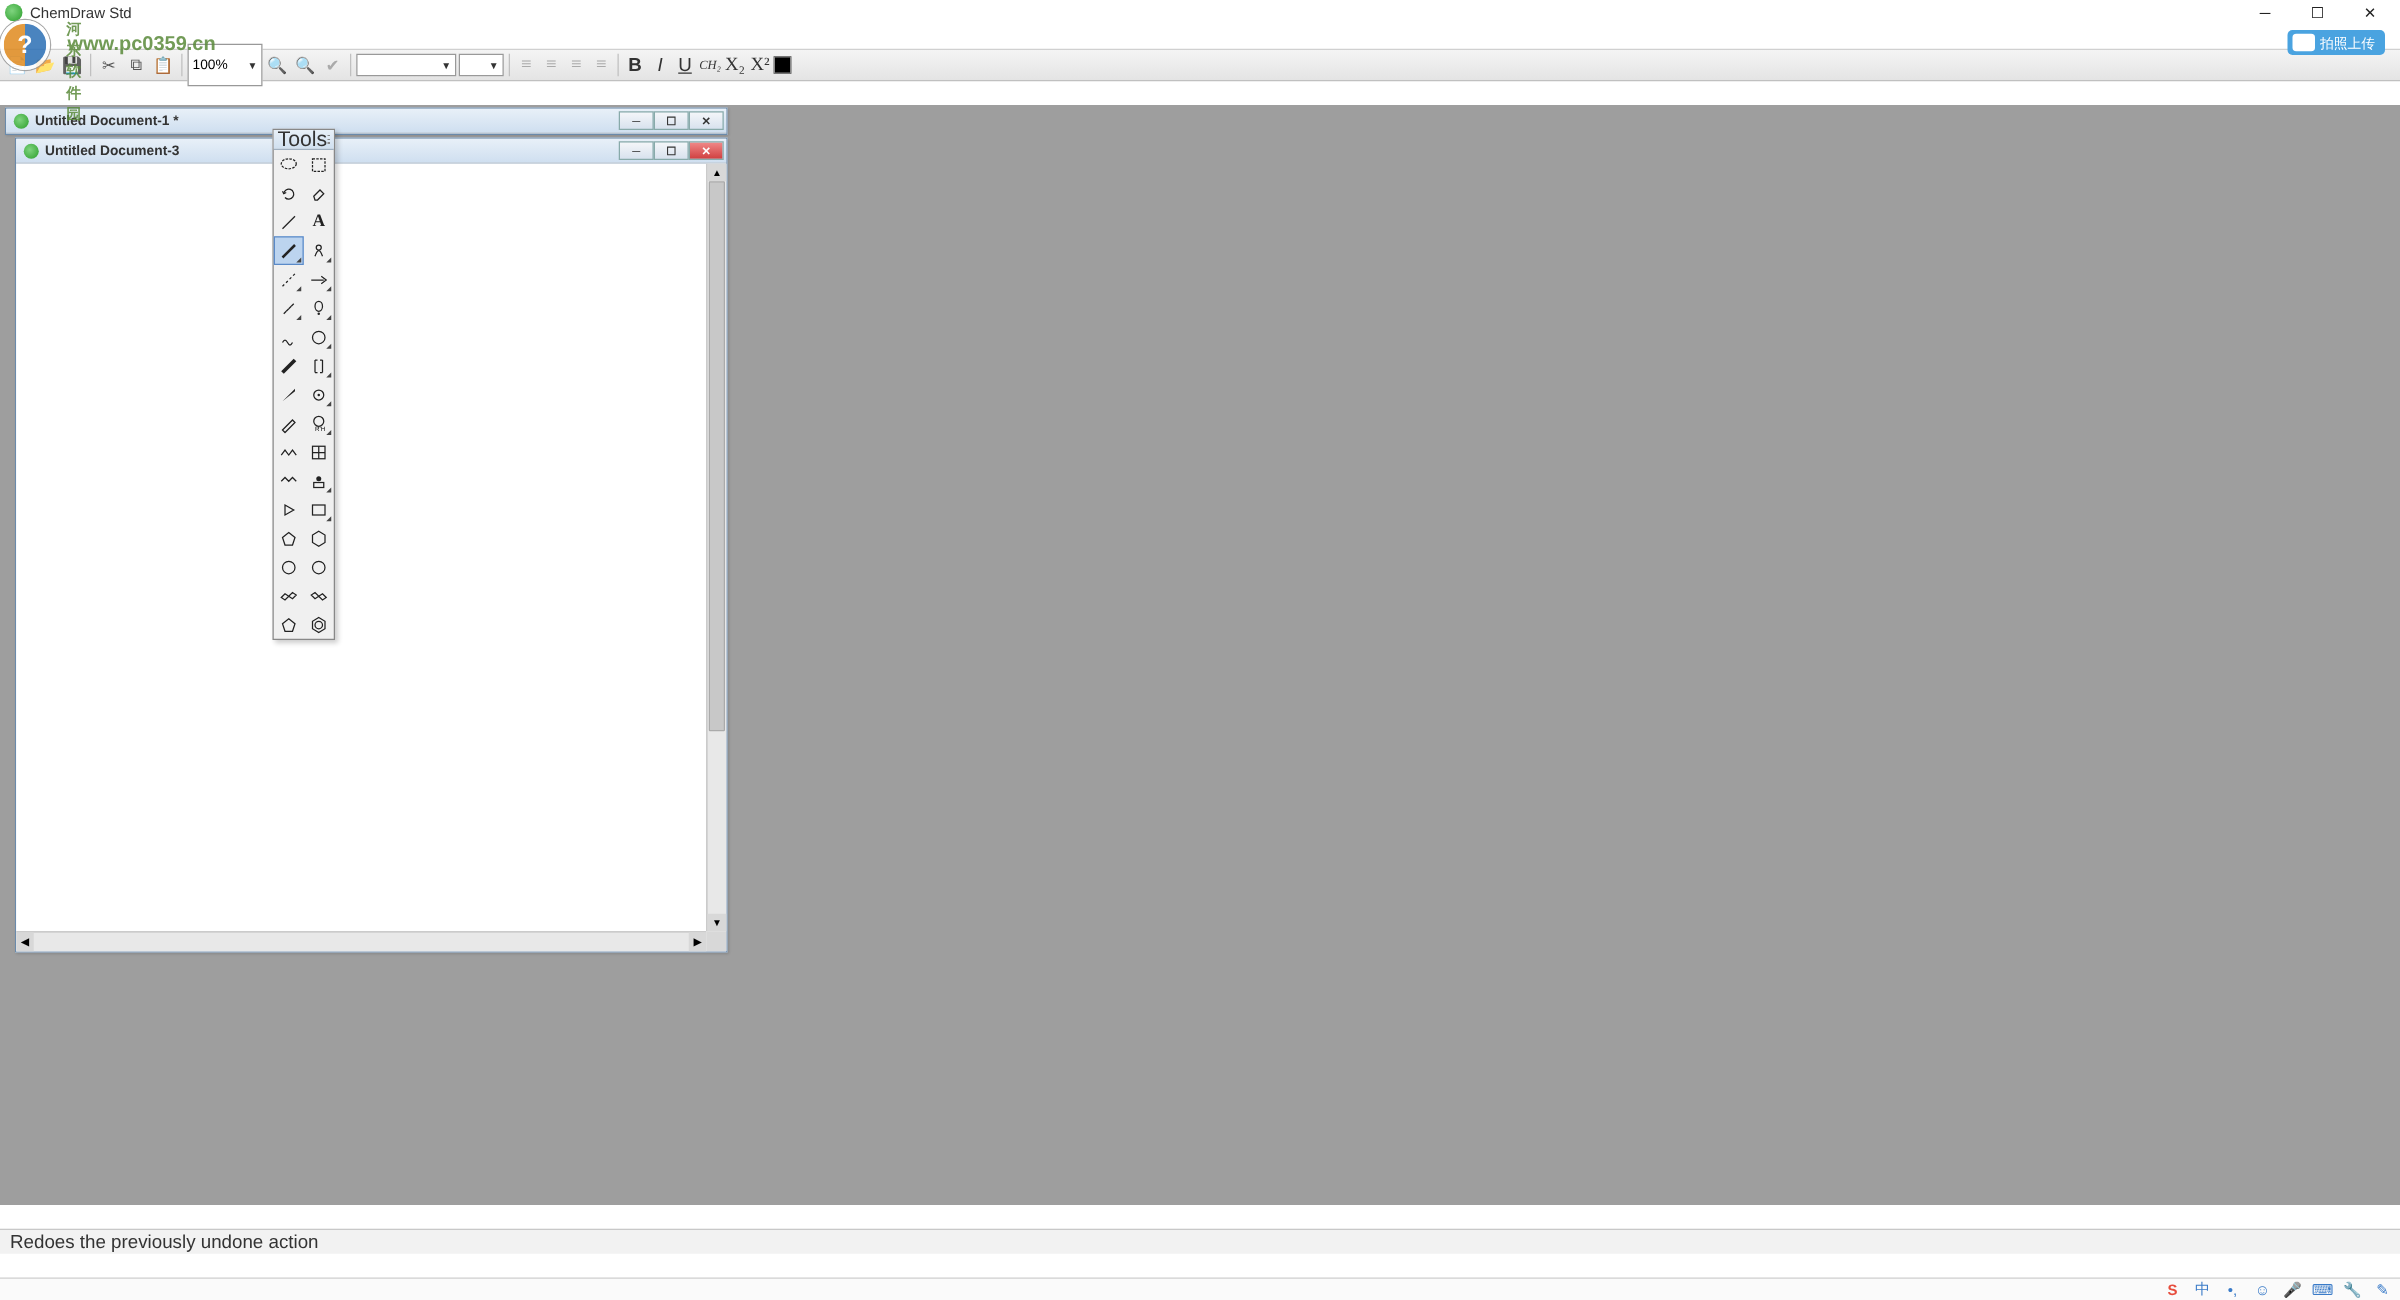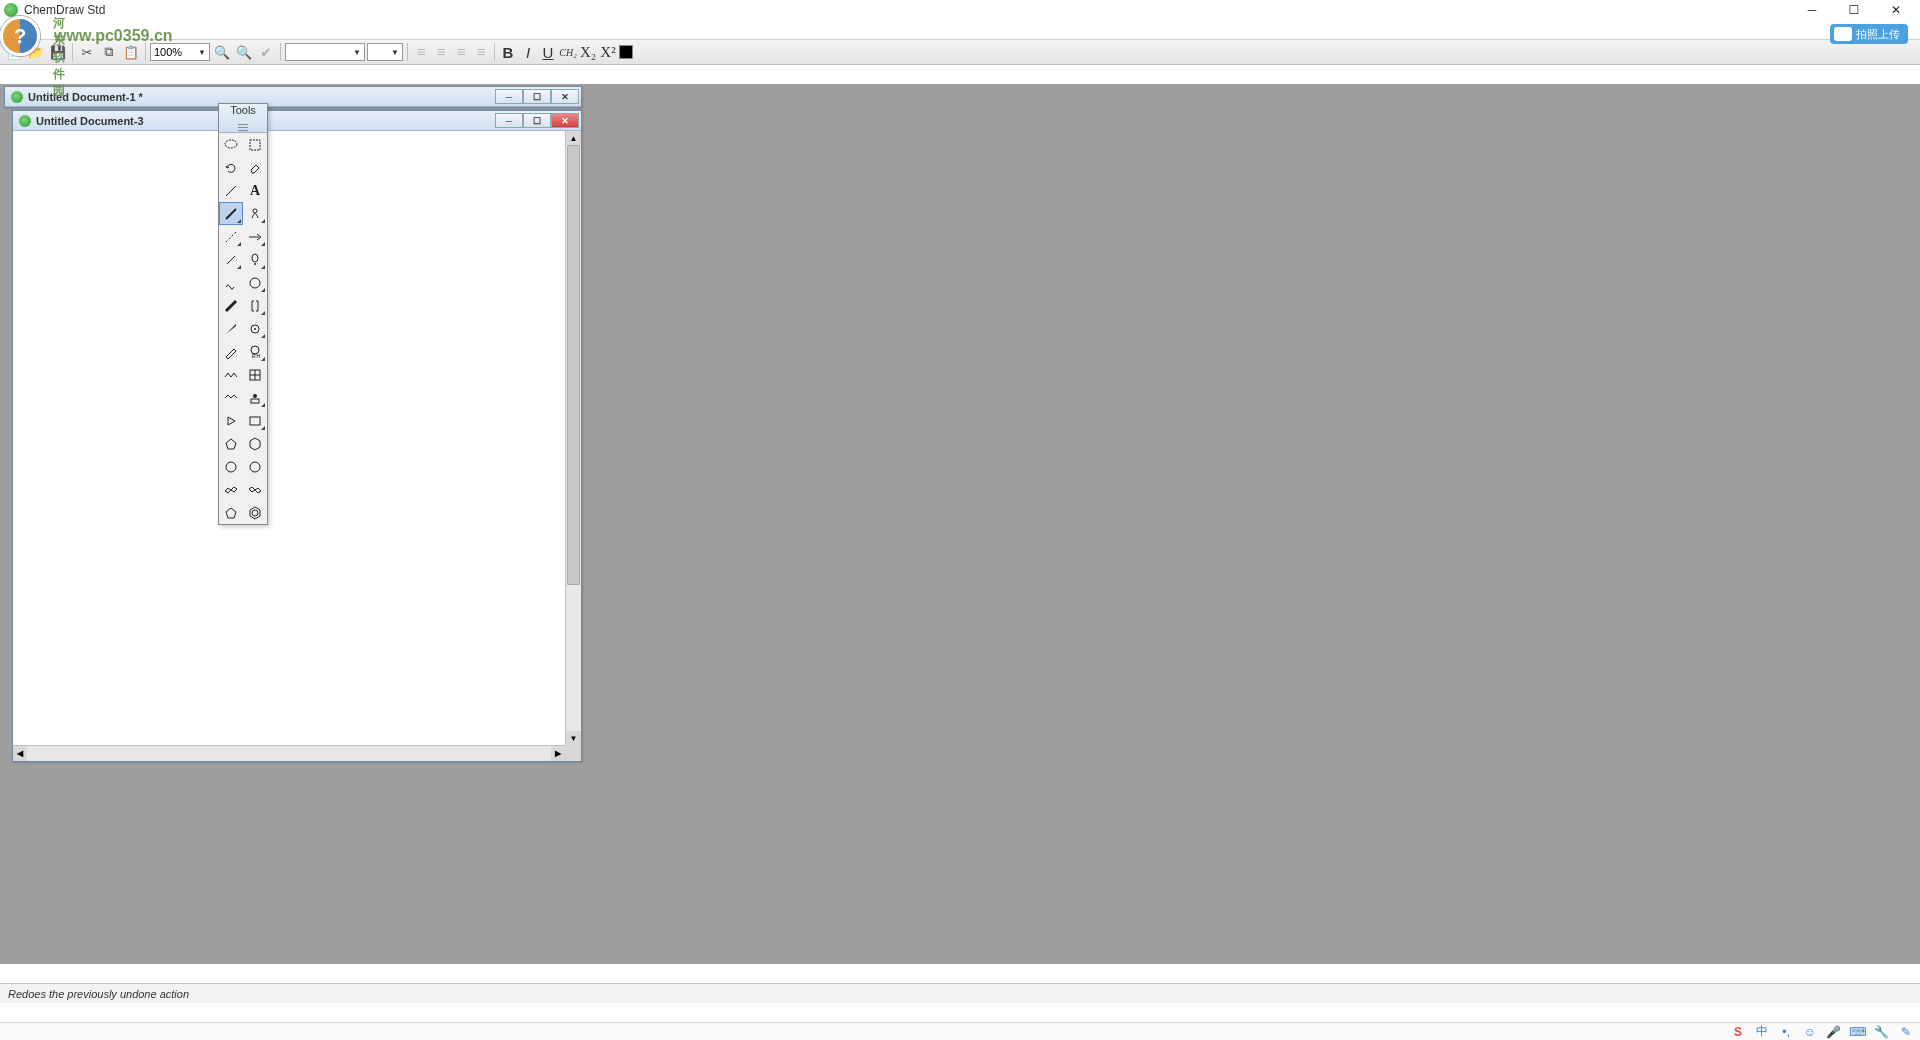--- a/index.html
+++ b/index.html
@@ -25,21 +25,21 @@
 .wm-title { position: absolute; left: 50px; top: -4px; font-size: 12px; color: #5a8a3a; font-weight: bold; }
 
 
 .upload-btn { position: absolute; right: 12px; top: 24px; height: 20px; background: #4aa3e0; border-radius: 4px; display: flex; align-items: center; padding: 0 8px 0 4px; gap: 4px; color: #fff; font-size: 11px; }
 .upload-icon { width: 18px; height: 14px; background: #fff; border-radius: 3px; position: relative; }
 
 
 .toolbar { height: 26px; background: linear-gradient(#f4f4f4, #e4e4e4); border-top: 1px solid #d0d0d0; border-bottom: 1px solid #c0c0c0; display: flex; align-items: center; padding: 0 4px; gap: 2px; }
 .tb-icon { width: 20px; height: 20px; display: flex; align-items: center; justify-content: center; font-size: 13px; color: #555; }
 .tb-sep { width: 1px; height: 18px; background: #c0c0c0; margin: 0 2px; }
-.zoom-box { width: 60px; height: 18px; background: #fff; border: 1px solid #999; font-size: 11px; padding: 4px 3px; display: flex; align-items: center; justify-content: space-between; }
+.zoom-box { width: 60px; height: 34px; background: #fff; border: 1px solid #999; font-size: 11px; padding: 4px 3px; display: flex; align-items: center; justify-content: space-between; }
 .zoom-arrow { font-size: 8px; color: #333; }
 .combo { height: 18px; background: #fff; border: 1px solid #999; font-size: 11px; padding: 0 3px; display: flex; align-items: center; justify-content: flex-end; }
 .combo.w1 { width: 80px; } .combo.w2 { width: 36px; }
 .fmt-btn { width: 18px; height: 18px; display: flex; align-items: center; justify-content: center; font-family: "Times New Roman", serif; font-size: 15px; color: #333; }
 .fmt-btn.small { font-size: 10px; font-style: italic; }
 .color-swatch { width: 14px; height: 14px; background: #000; border: 1px solid #888; }
 
 
 .workspace { position: relative; flex: 1; background: #9e9e9e; height: calc(100% - 20px - 22px - 26px - 20px - 18px); }
 
@@ -58,30 +58,30 @@
 .doc-scroll-v .thumb { position: absolute; left: 1px; right: 1px; top: 14px; height: 440px; background: #c8c8c8; border: 1px solid #aaa; border-radius: 1px; }
 .doc-scroll-v .arrow { position: absolute; left: 0; right: 0; height: 14px; background: #d8d8d8; display: flex; align-items: center; justify-content: center; font-size: 8px; }
 .doc-scroll-v .up { top: 0; } .doc-scroll-v .down { bottom: 0; }
 .doc-scroll-h { position: absolute; left: 0; right: 16px; bottom: 0; height: 16px; background: #e8e8e8; border-top: 1px solid #c0c0c0; }
 .doc-scroll-h .arrow { position: absolute; top: 0; bottom: 0; width: 14px; background: #d8d8d8; display: flex; align-items: center; justify-content: center; font-size: 8px; }
 .doc-scroll-h .left { left: 0; } .doc-scroll-h .right { right: 0; }
 .doc-corner { position: absolute; right: 0; bottom: 0; width: 16px; height: 16px; background: #d8d8d8; }
 
 
 .tools-palette { position: absolute; left: 218px; top: 19px; width: 50px; background: #f0f0f0; border: 1px solid #888; box-shadow: 2px 2px 4px rgba(0,0,0,0.2); z-index: 20; }
-.tools-header { height: 29px; background: linear-gradient(#e8f0f8,#d0e0f0); border-bottom: 1px solid #a0b0c0; display: flex; align-items: center; justify-content: space-between; padding: 0 3px; font-size: 11px; color: #333; flex-direction: column; }
+.tools-header { height: 16px; background: linear-gradient(#e8f0f8,#d0e0f0); border-bottom: 1px solid #a0b0c0; display: flex; align-items: center; justify-content: space-between; padding: 0 3px; font-size: 17px; color: #333; }
 .tools-grip { width: 10px; height: 8px; background: repeating-linear-gradient(#888 0 1px, transparent 1px 3px); }
 .tools-grid { display: grid; grid-template-columns: 24px 24px; }
 .tool-cell { width: 24px; height: 23px; display: flex; align-items: center; justify-content: center; border: 1px solid transparent; font-size: 14px; color: #222; position: relative; }
 .tool-cell.selected { background: #bcd4ef; border: 1px solid #5a8ac8; }
 .tool-cell svg { width: 16px; height: 16px; }
 .tool-cell .sub { position: absolute; right: 1px; bottom: 1px; width: 0; height: 0; border-right: 4px solid #444; border-top: 4px solid transparent; }
 
 
-.statusbar { height: 20px; background: #f2f2f2; border-top: 1px solid #c8c8c8; display: flex; align-items: center; padding: 0 8px; font-size: 11px; color: #333; font-style: italic; }
+.statusbar { height: 20px; background: #f2f2f2; border-top: 1px solid #c8c8c8; display: flex; align-items: center; padding: 0 8px; font-size: 15px; color: #333; }
 
 
 .taskbar { height: 18px; background: #fafafa; border-top: 1px solid #d0d0d0; display: flex; justify-content: flex-end; align-items: center; padding: 0 6px; gap: 8px; }
 .task-icon { width: 16px; height: 14px; display: flex; align-items: center; justify-content: center; font-size: 12px; }
 
 .app { display: flex; flex-direction: column; height: 100%; position: relative; gap: 19px; }
 </style>
 </head>
 <body>
 

